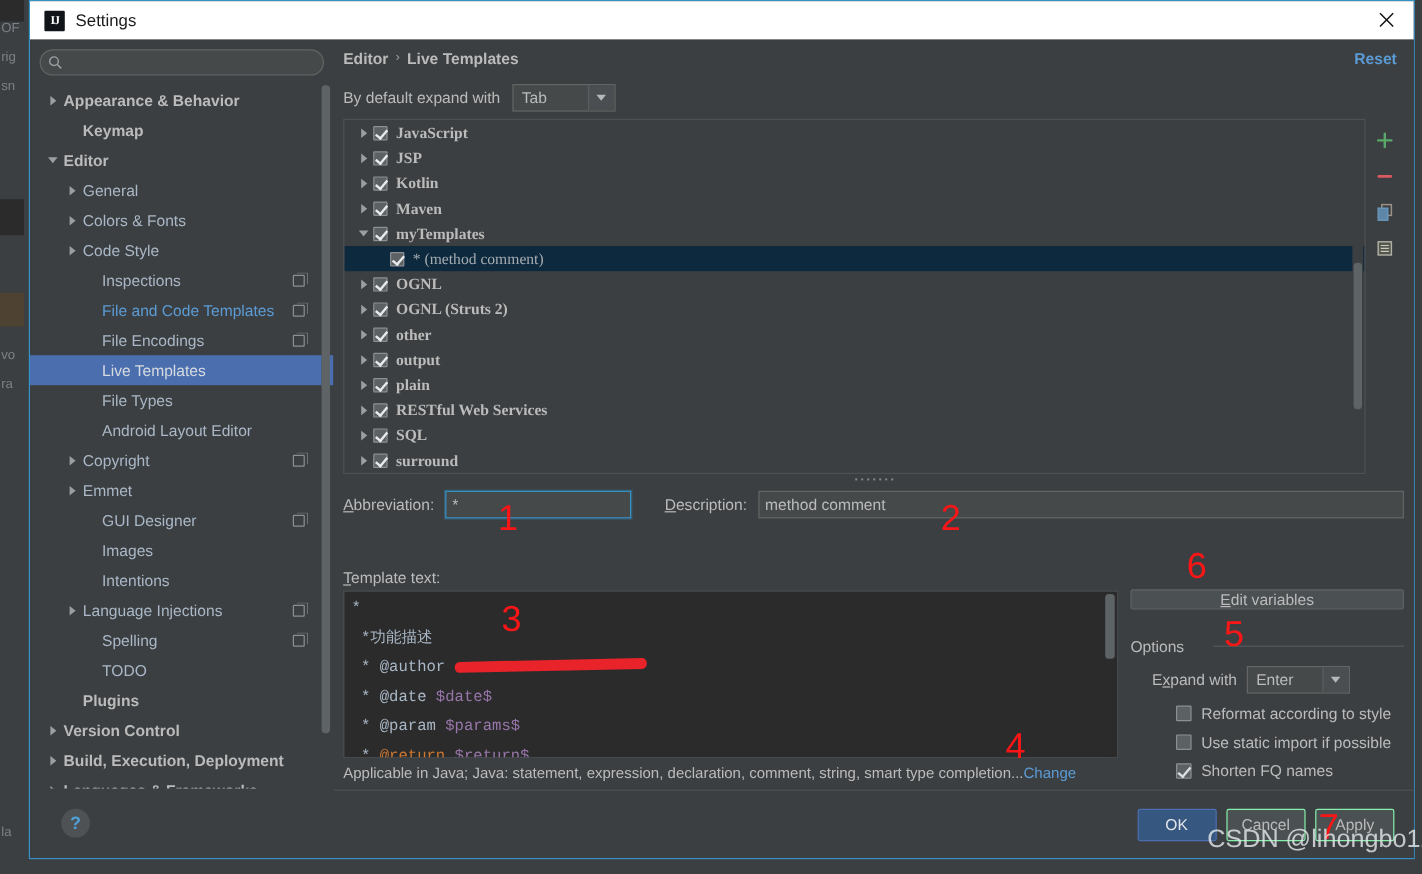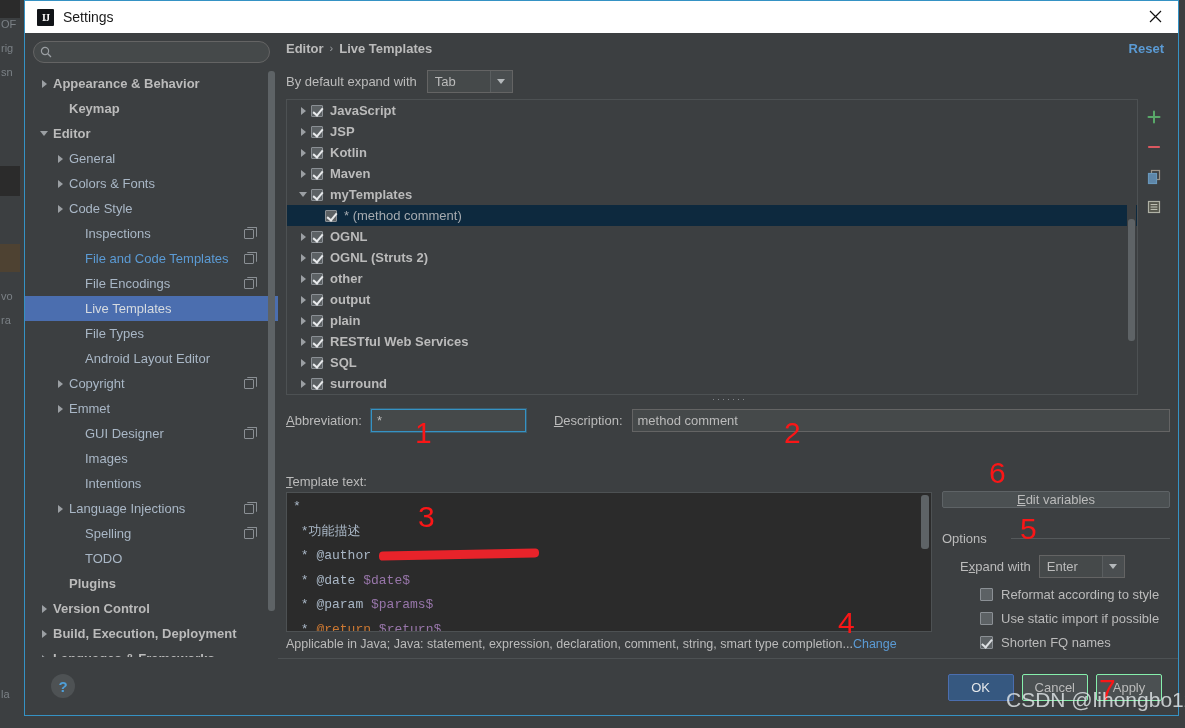--- a/index.html
+++ b/index.html
@@ -289,21 +289,21 @@
     border-radius: 1px;
   }
   .chk.checked::after {
     content: "";
     position: absolute; left: 3px; top: 0px;
     width: 4px; height: 8px;
     border: solid #e8eaec;
     border-width: 0 2px 2px 0;
     transform: rotate(40deg);
   }
-  .t-label { color: #bbbbbb; font-weight: bold; white-space: nowrap; }
+  .t-label { color: #bbbbbb; font-weight: bold; white-space: nowrap; font-family: Liberation Serif, serif; }
   .t-row.child .t-label { font-weight: normal; color: #a6abb0; }
   #templates-scrollbar {
     position: absolute; right: 1px; top: 1px;
     width: 9px; bottom: 1px;
     background: #3c3f41;
   }
   #templates-scroll-thumb {
     position: absolute; left: 1px;
     width: 7px;
     background: #5e6366; border-radius: 3px;

